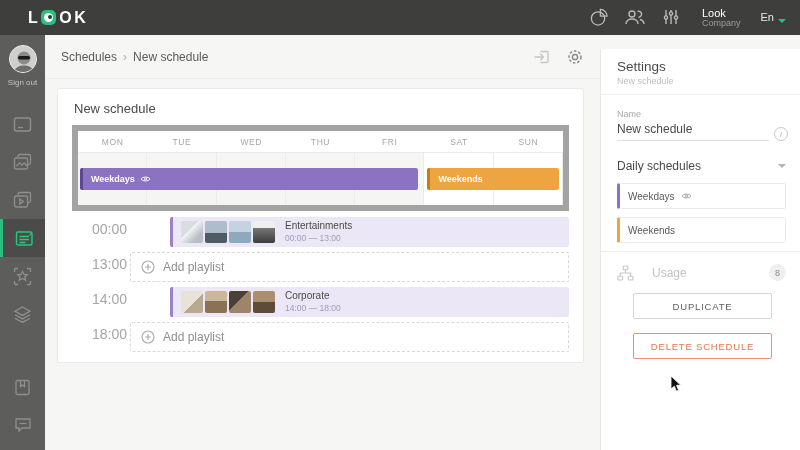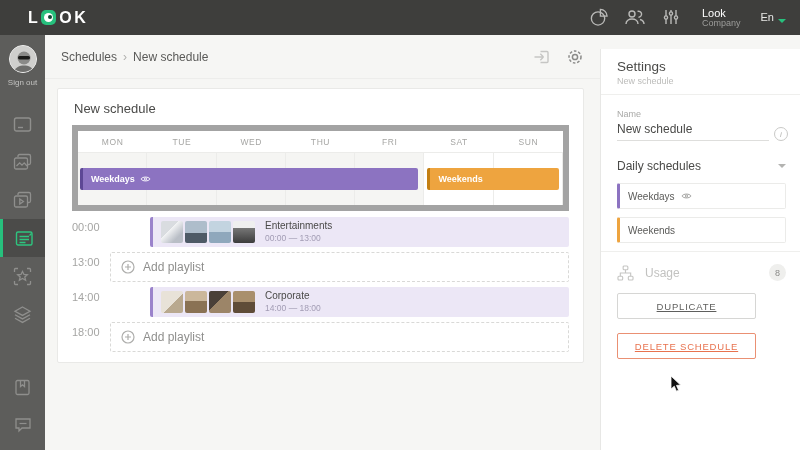--- a/index.html
+++ b/index.html
@@ -60,21 +60,21 @@
   .grid-col { border-right:1px solid #ececea; background:#f5f5f3; }
   .grid-col:last-child { border-right:none; }
   .grid-col.weekend { background:#fff; }
   .bar { position:absolute; top:15px; height:22px; border-radius:2px; display:flex; align-items:center;
          gap:5px; padding-left:8px; color:#fff; font-size:9px; font-weight:bold; cursor:pointer; }
   .bar-weekdays { left:2px; width:calc(100%*5/7 - 8px); background:#8c73c1; border-left:3px solid #5d4795; }
   .bar-weekends { left:calc(100%*5/7 + 3px); width:calc(100%*2/7 - 7px); background:#eea43f; border-left:3px solid #c37f12; }
 
   .timeline { margin-top:6px; }
   .t-row { display:flex; margin-top:5px; }
-  .t-time { width:38px; font-size:11px; color:#a5a5a3; padding-top:4px; }
+  .t-time { width:38px; font-size:14px; color:#a5a5a3; padding-top:4px;margin-left:20px; }
   .t-content { flex:1; height:30px; }
   .playlist-card { height:30px; background:#ece7f6; border-left:3px solid #9a82cb; border-radius:2px;
                    display:flex; align-items:center; padding:0 8px; cursor:pointer;margin-left:40px; }
   .thumbs { display:flex; gap:2px; margin-right:10px; }
   .thumb { width:22px; height:22px; border-radius:2px; }
   .e1 { background:linear-gradient(135deg,#d9dce0 40%,#f2f3f4 40%,#b9bec6 75%); }
   .e2 { background:linear-gradient(180deg,#aebdcb 55%,#4e5a66 55%); }
   .e3 { background:linear-gradient(180deg,#c3d4e0 50%,#8fa8bc 50%); }
   .e4 { background:linear-gradient(180deg,#efefef 30%,#787878 30%,#3c3c3c 100%); }
   .c1 { background:linear-gradient(135deg,#e8e2d8 55%,#b9a98f 55%); }
@@ -105,27 +105,27 @@
   .section-head { display:flex; align-items:center; padding:18px 14px 0 16px; cursor:pointer; }
   .section-title { font-size:12px; color:#4a4a48; }
   .section-caret { margin-left:auto; width:0; height:0; border-left:4px solid transparent;
                    border-right:4px solid transparent; border-top:4px solid #b3b3b1; }
   .ds-list { padding:10px 14px 0 16px; }
   .ds-item { height:26px; border:1px solid #ebebe9; border-radius:2px; display:flex; align-items:center;
              gap:6px; padding:0 8px; margin-bottom:8px; font-size:10px; color:#5a5a58; cursor:pointer; }
   .ds-item.purple { border-left:3px solid #8c73c1; }
   .ds-item.orange { border-left:3px solid #eea43f; }
   .rp-divider { border-top:1px solid #efefed; margin-top:6px; }
-  .usage-row { display:flex; align-items:center; gap:11px; padding:12px 14px 4px 16px;justify-content:flex-end; }
+  .usage-row { display:flex; align-items:center; gap:18px; padding:12px 14px 4px 16px;justify-content:flex-end; }
   .usage-label { font-size:12px; color:#c2c2c0; }
   .usage-badge { margin-left:auto; width:17px; height:17px; border-radius:50%; background:#efefed;
                  color:#8a8a88; font-size:9px; display:flex; align-items:center; justify-content:center; }
-  .rp-btn { display:block; width:139px; margin:8px auto 0 16px; height:26px; background:#fff;
+  .rp-btn { display:block; width:139px; margin:8px auto 0 32px; height:26px; background:#fff;
             border:1px solid #d6d6d4; border-radius:2px; font-size:9.5px; letter-spacing:.8px;
-            color:#5f5f5d; cursor:pointer; font-family:"Liberation Sans",sans-serif;text-decoration:underline; }
+            color:#5f5f5d; cursor:pointer; font-family:"Liberation Sans",sans-serif; }
   .rp-btn.delete { margin-top:14px; border-color:#ea9073; color:#e8724e; }
 
   .cursor { position:absolute; left:670px; top:376px; z-index:99; pointer-events:none; }
 </style>
 </head>
 <body>
 
 <div class="topbar">
   <div class="logo">
     <span class="logo-letter">L</span>

